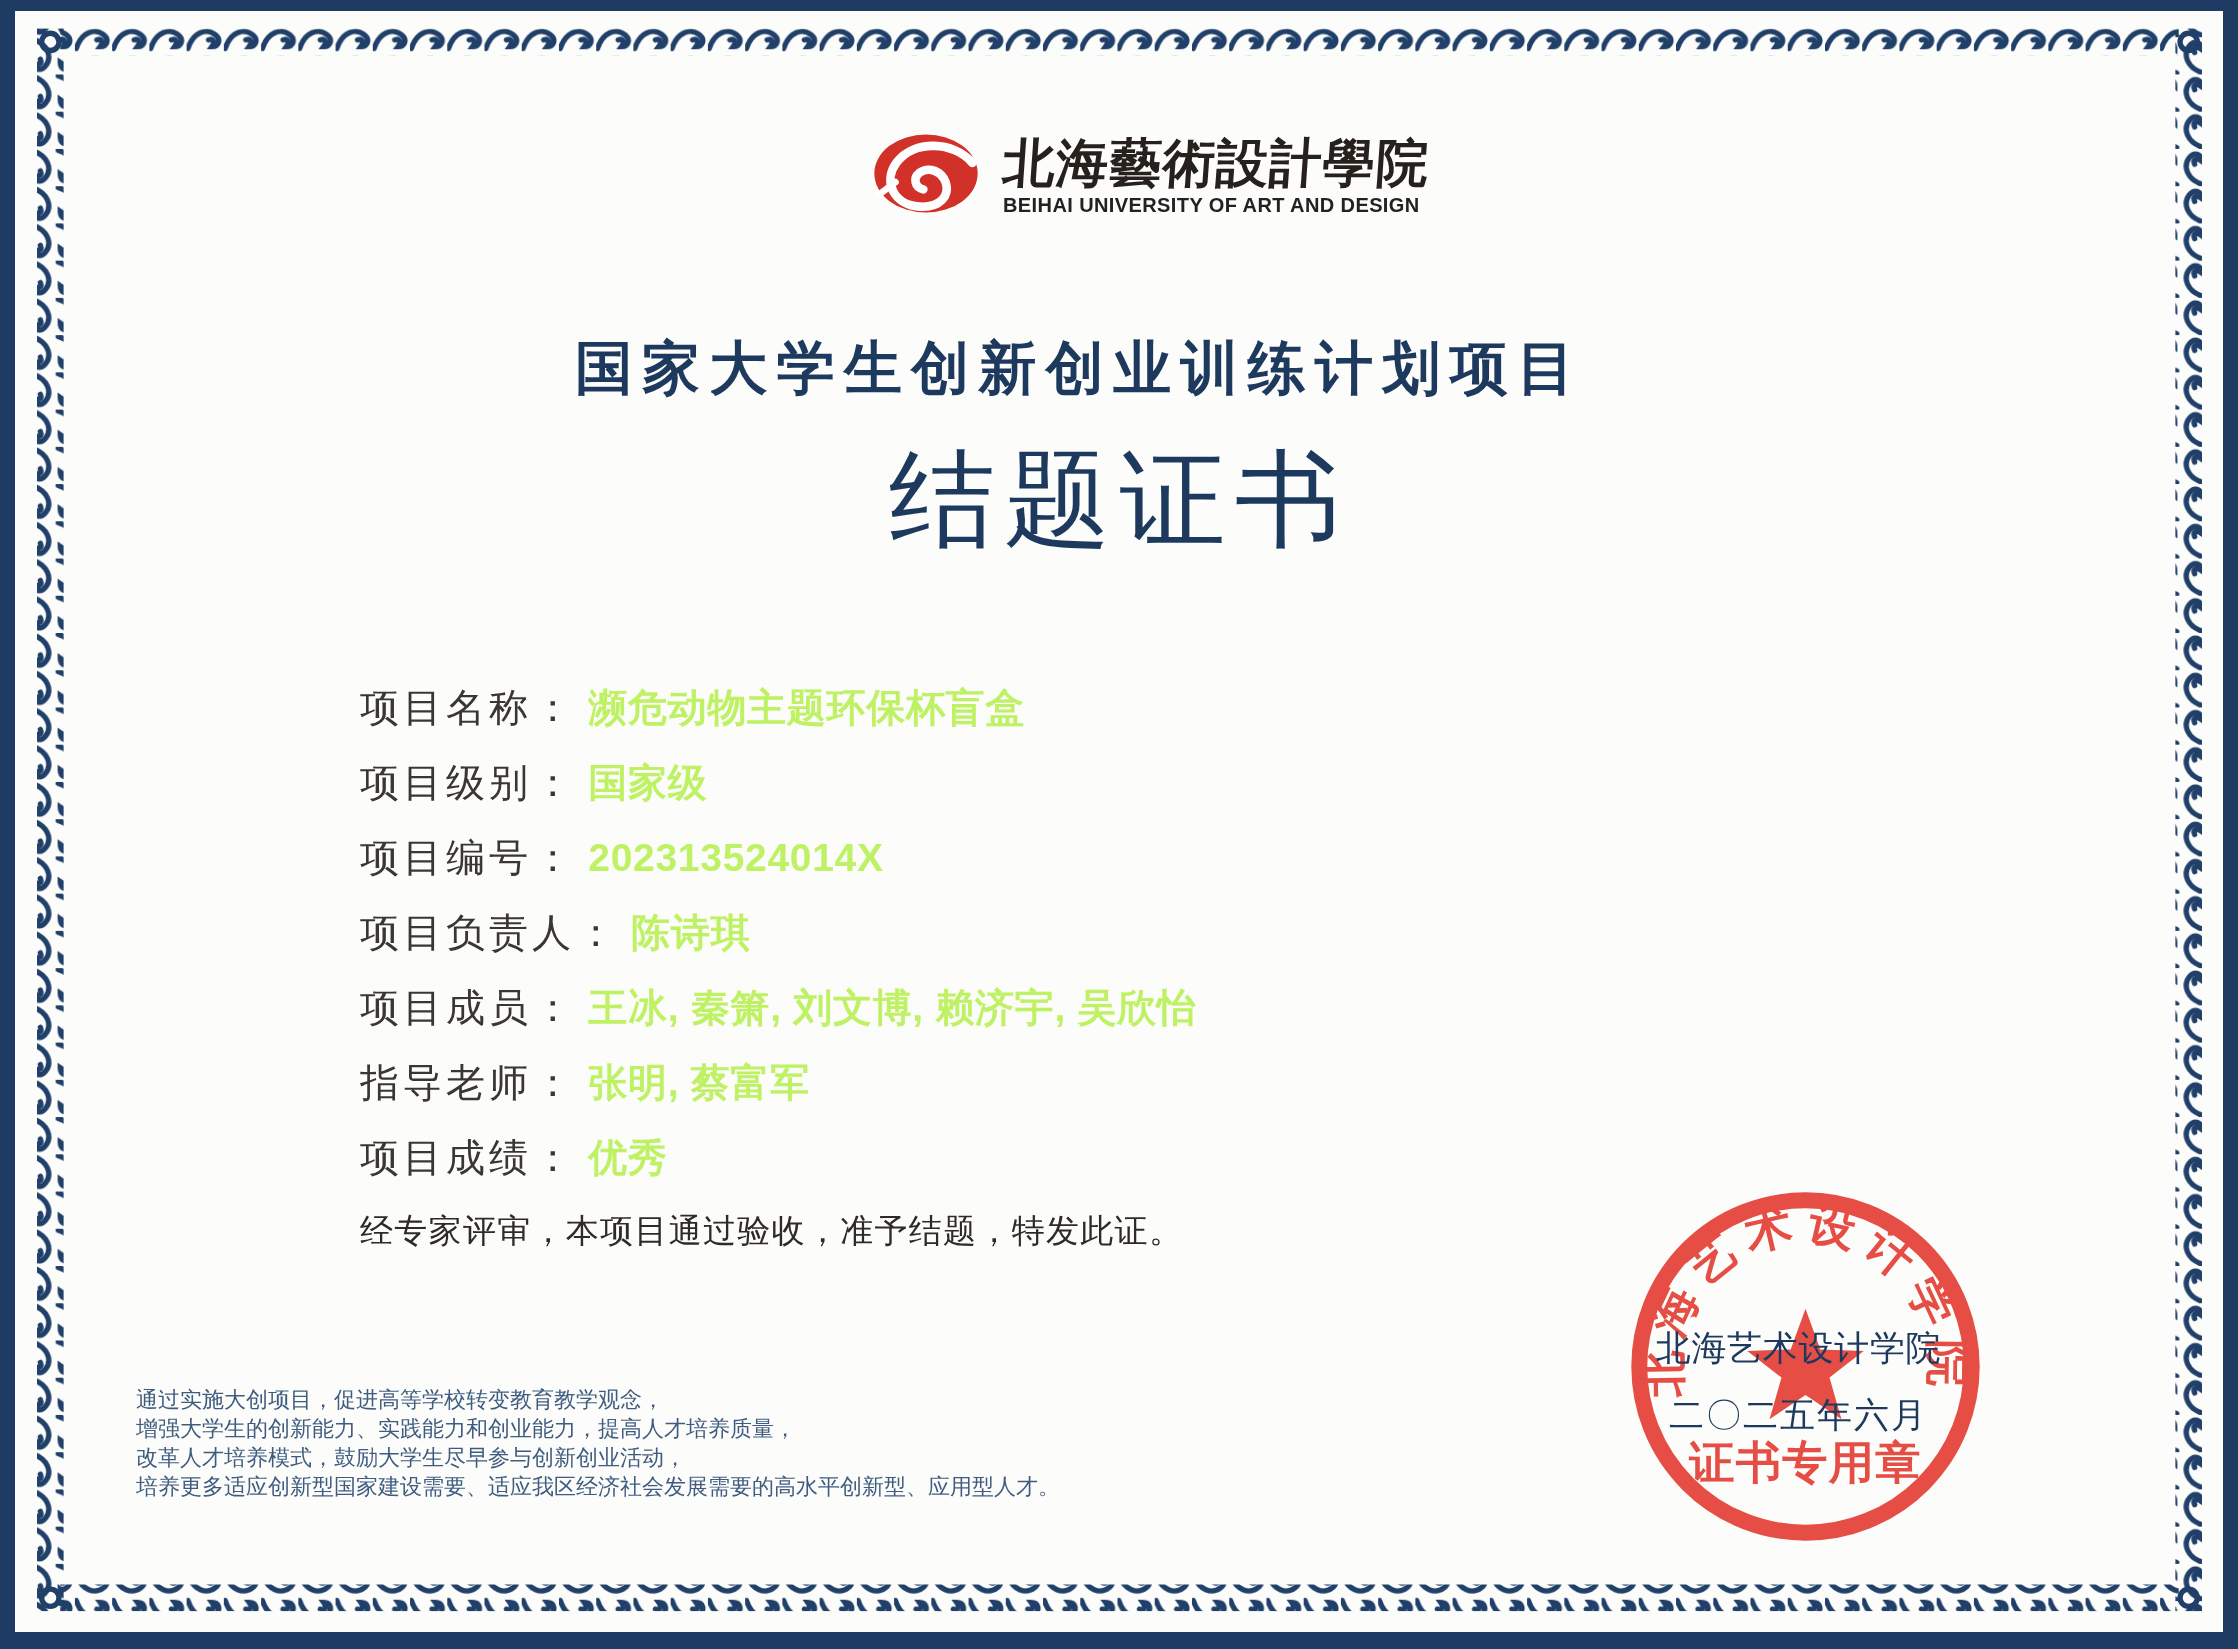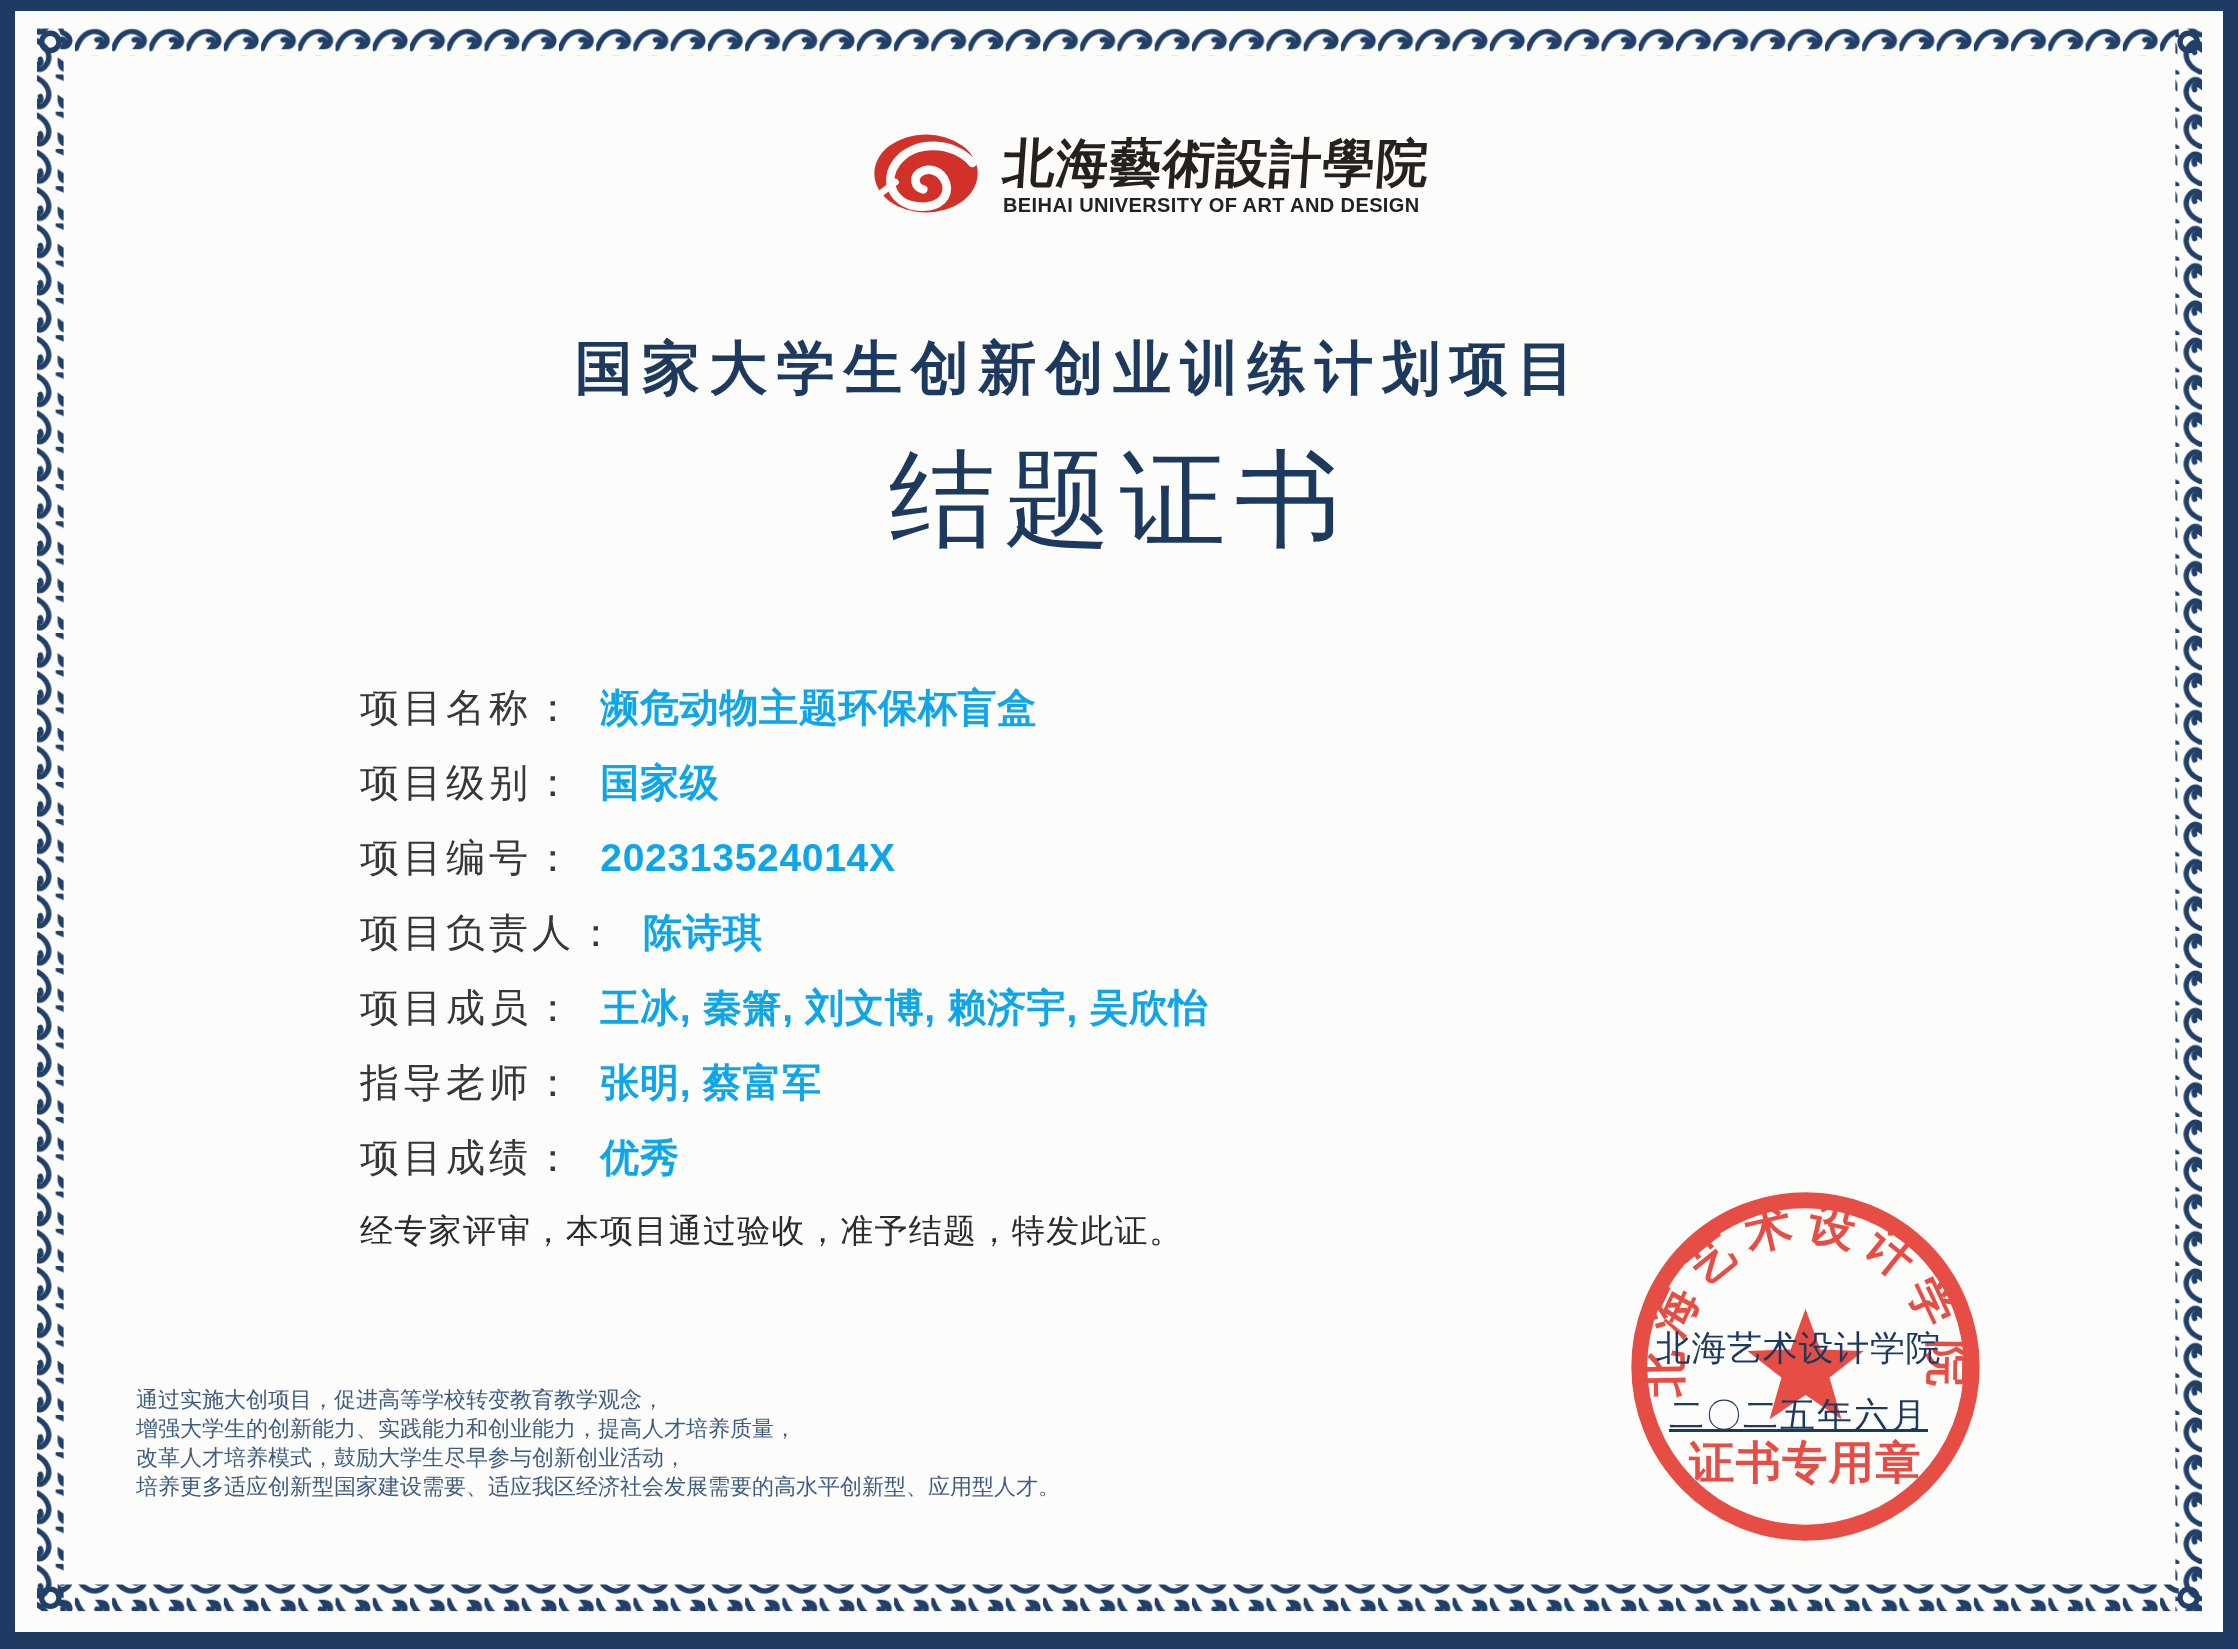--- a/index.html
+++ b/index.html
@@ -34,35 +34,35 @@
   .title2{
     position:absolute;top:444px;left:0;width:2239px;text-align:center;
     font-family:"Liberation Serif", serif;font-weight:400;font-size:106px;line-height:114px;
     letter-spacing:9.3px;color:#1d3a5e;
   }
   
   .fields{position:absolute;left:360px;top:670px;}
   .field-row{height:75px;line-height:75px;font-size:39px;white-space:nowrap;}
   .field-label{color:#3a3634;font-weight:400;letter-spacing:4px;text-align:center;}
   .field-colon{color:#3a3634;font-weight:400;margin-left:1.3px;}
-  .field-value{color:#0ea5e9;font-weight:700;margin-left:28px;letter-spacing:0.7px;}
+  .field-value{color:#bef264;font-weight:700;margin-left:16px;letter-spacing:0.7px;}
   .statement{
     position:absolute;left:360px;top:1178px;font-size:33px;line-height:44px;
     color:#2e2a28;font-weight:400;letter-spacing:1.3px;white-space:nowrap;margin-top:31px;
   }
   
   .footnote{
     position:absolute;left:136px;top:1385px;width:1038px;
     font-family:"Liberation Serif", serif;font-size:22px;line-height:29px;color:#3f5c80;
   }
   .footnote div{white-space:nowrap;}
   
   .signature{position:absolute;left:1599px;top:1328px;width:399px;text-align:center;z-index:4;}
   .sig-name{font-size:35px;line-height:40px;color:#1d3a5e;font-weight:400;letter-spacing:0.7px;white-space:nowrap;}
-  .sig-date{margin-top:27px;font-size:35px;line-height:39px;color:#1d3a5e;font-weight:400;letter-spacing:2px;white-space:nowrap;text-decoration:underline;}
+  .sig-date{margin-top:27px;font-size:35px;line-height:39px;color:#1d3a5e;font-weight:400;letter-spacing:2px;white-space:nowrap;}
   
   .seal{position:absolute;left:1626px;top:1187px;width:359px;height:359px;z-index:3;opacity:0.95;}
   .seal text{font-family:"Liberation Serif", serif;}
 </style>
 </head>
 <body>
 
 <div class="paper"></div>
 
 <svg class="rope-svg" viewBox="0 0 3366 2480" xmlns="http://www.w3.org/2000/svg">

